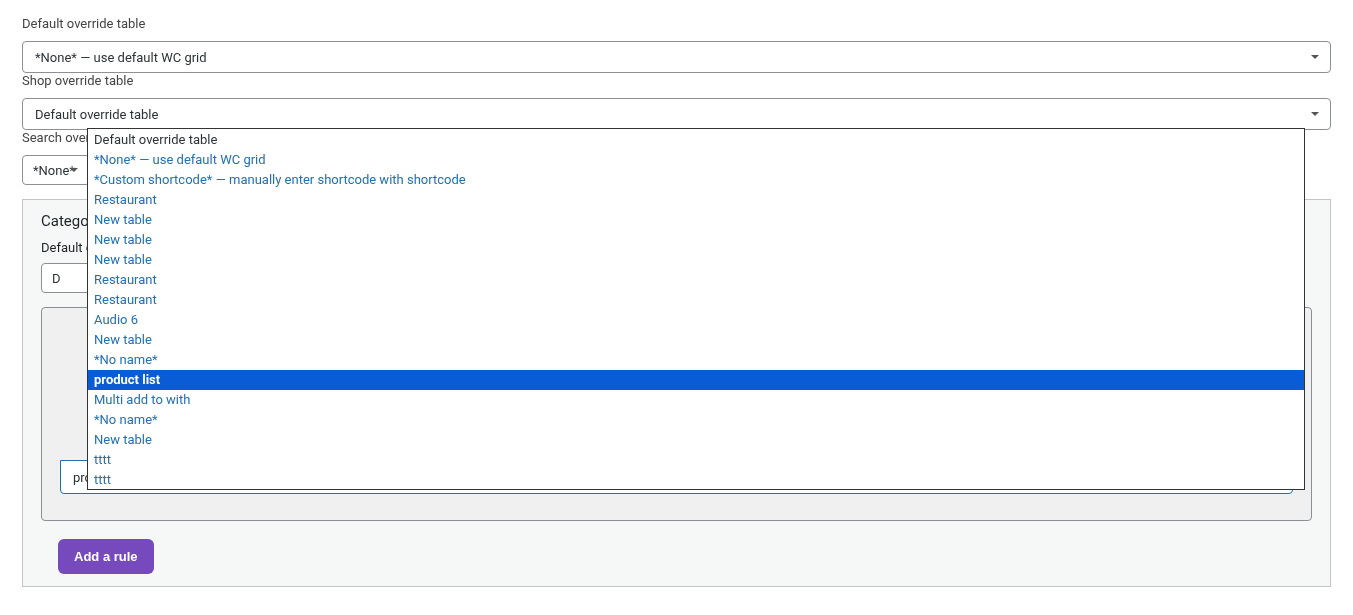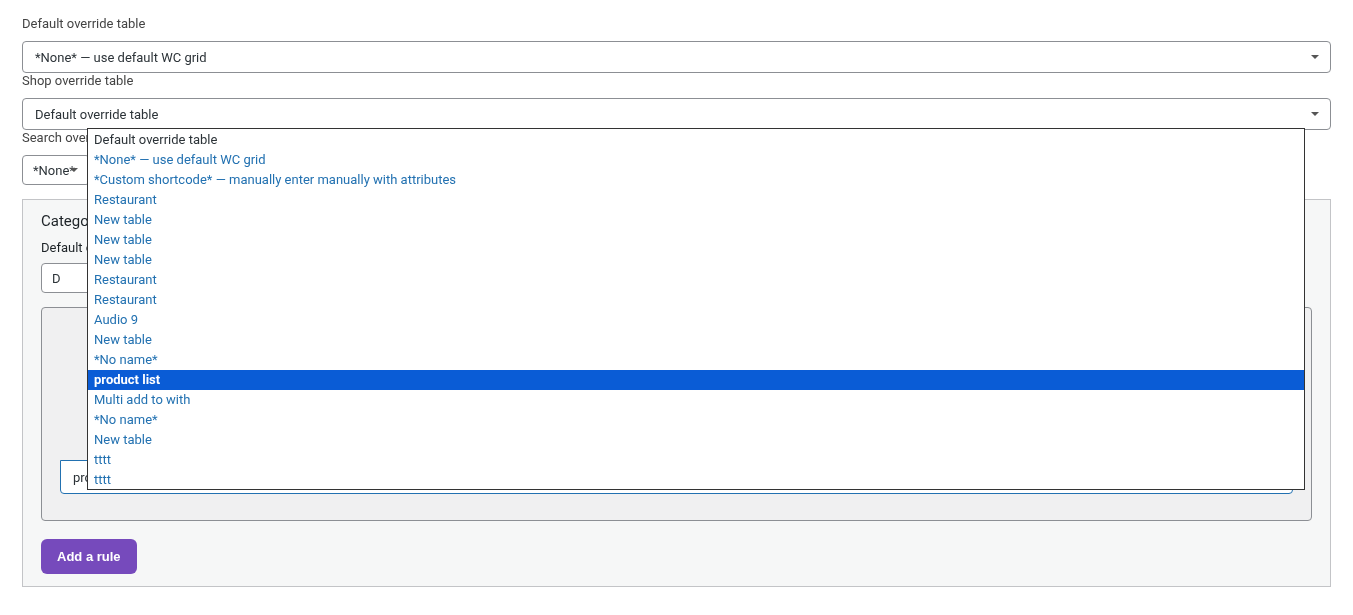--- a/index.html
+++ b/index.html
@@ -78,20 +78,21 @@
   .combo-open .chevron { right: 12px; }
   .add-rule-btn {
     background: #764abc;
     border: none;
     color: #fff;
     font-size: 13px;
     font-weight: 600;
     padding: 10px 16px;
     border-radius: 6px;
     cursor: pointer;
+    margin-left: 17px;
   }
   
   .dropdown {
     position: absolute;
     background: #fff;
     border: 1px solid #333;
     left: 87px;
     right: 48px;
     top: 128px;
     height: 362px;
@@ -186,28 +187,28 @@
     </div>
     <button class="add-rule-btn">Add a rule</button>
   </div>
 </div>
 
 <div class="dropdown">
   <div class="dropdown-list" id="dd-list">
 
   <div class="dd-item first-item">Default override table</div>
       <div class="dd-item">*None* — use default WC grid</div>
-      <div class="dd-item">*Custom shortcode* — manually enter manually with attributes</div>
+      <div class="dd-item">*Custom shortcode* — manually enter shortcode with shortcode</div>
       <div class="dd-item">Restaurant</div>
       <div class="dd-item">New table</div>
       <div class="dd-item">New table</div>
       <div class="dd-item">New table</div>
       <div class="dd-item">Restaurant</div>
       <div class="dd-item">Restaurant</div>
-      <div class="dd-item">Audio 9</div>
+      <div class="dd-item">Audio 6</div>
       <div class="dd-item">New table</div>
       <div class="dd-item">*No name*</div>
       <div class="dd-item highlight">product list</div>
       <div class="dd-item">Multi add to with</div>
       <div class="dd-item">*No name*</div>
       <div class="dd-item">New table</div>
       <div class="dd-item">tttt</div>
       <div class="dd-item">tttt</div>
     </div>
 </div>

